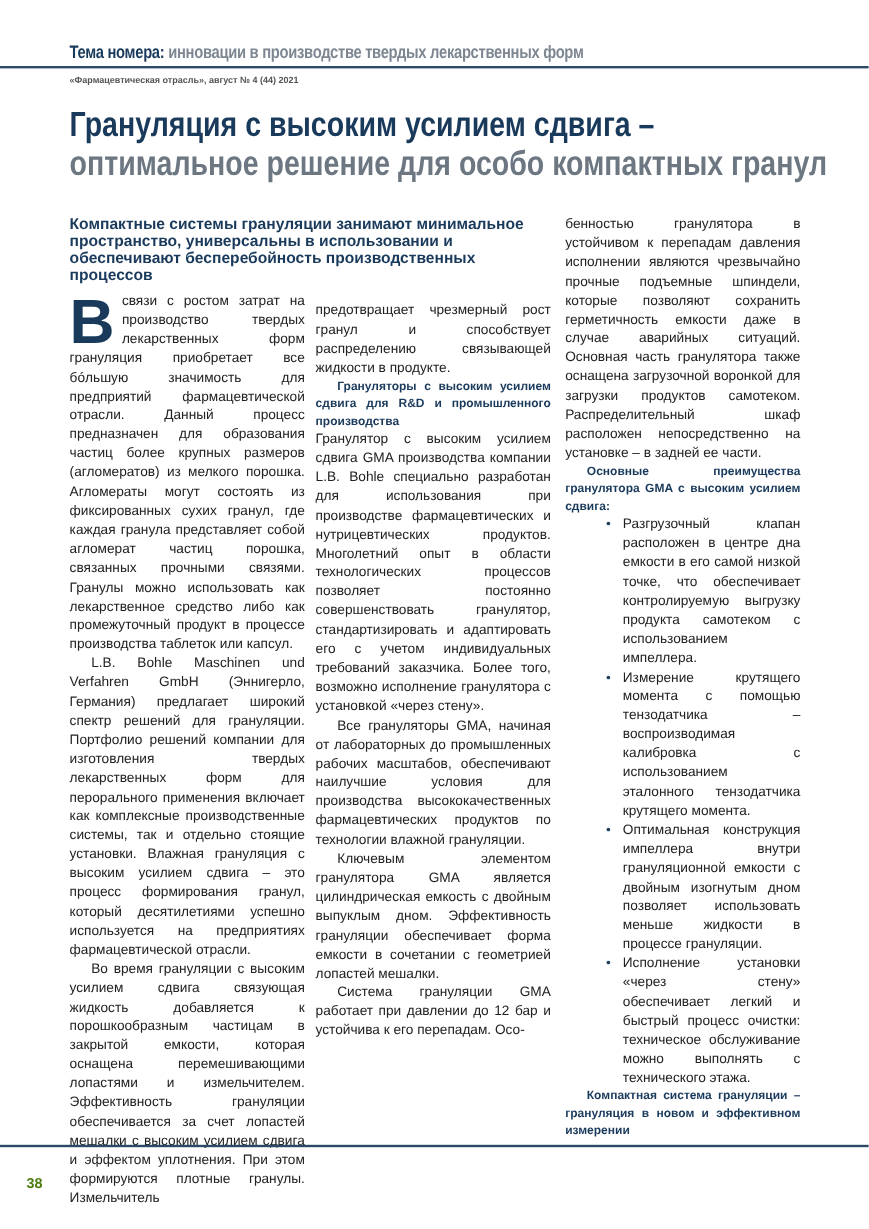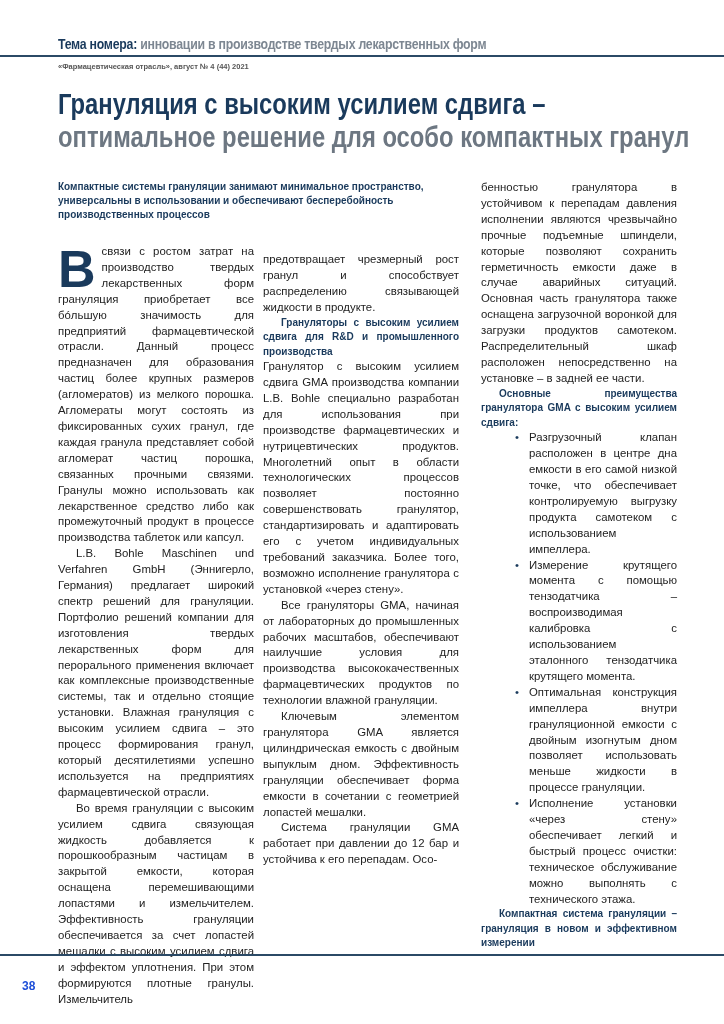--- a/index.html
+++ b/index.html
@@ -4,34 +4,34 @@
 <style>
   html, body { margin:0; padding:0; background:#fff; }
   body { width:724px; height:1024px; position:relative; overflow:hidden; font-family:"Liberation Sans", sans-serif; color:#222; }
   .topic { position:absolute; left:58px; top:35px; font-family:"Liberation Sans Narrow","Liberation Sans", sans-serif; font-weight:bold; font-size:15px; letter-spacing:-0.3px; white-space:nowrap; transform:scaleX(0.82); transform-origin:left; }
   .topic .lead { color:#1a3a5c; }
   .topic .rest { color:#7d8792; }
   .rule-top { position:absolute; left:0; top:55px; width:724px; height:2px; background:#2b4a66; }
   .issue { position:absolute; left:58px; top:62px; font-size:7.5px; font-weight:bold; color:#555; }
   .title1 { position:absolute; left:58px; top:88px; font-weight:bold; font-size:29px; color:#1a3a5c; white-space:nowrap; transform:scaleX(0.82); transform-origin:left; }
   .title2 { position:absolute; left:58px; top:121px; font-weight:bold; font-size:29px; color:#6d7782; white-space:nowrap; transform:scaleX(0.82); transform-origin:left; }
-  .lede { position:absolute; left:58px; top:180px; width:380px; font-weight:bold; font-size:10px; line-height:14px; color:#1a3a5c; }
+  .lede { position:absolute; left:58px; top:180px; width:380px; font-weight:bold; font-size:13px; line-height:14px; color:#1a3a5c; }
   .col { position:absolute; font-size:11.4px; line-height:15.9px; text-align:justify; color:#222; }
   .col p { margin:0; text-indent:18px; }
   .col p.noind { text-indent:0; }
   .col1 { left:58px; top:244px; width:196px; }
   .col2 { left:263px; top:252px; width:196px; }
-  .col3 { left:481px; top:180px; width:196px; }
+  .col3 { left:471px; top:180px; width:196px; }
   .dropcap { float:left; font-size:52px; line-height:44px; font-weight:bold; color:#1a3a5c; margin:3px 6px 0 0; }
   .sub { font-weight:bold; color:#1a3a5c; font-size:10px; line-height:14.5px; text-indent:0; margin-top:12px; }
   ul.bullets { margin:0; padding:0 0 0 16px; list-style:none; }
   ul.bullets li { position:relative;margin-left:32px; }
   ul.bullets li::before { content:"•"; position:absolute; left:-14px; color:#1a3a5c; }
   .rule-bottom { position:absolute; left:0; top:954px; width:724px; height:2px; background:#2b4a66; }
-  .pagenum { position:absolute; left:22px; top:979px; font-weight:bold; font-size:12px; color:#1d4ed8; }
+  .pagenum { position:absolute; left:22px; top:979px; font-weight:bold; font-size:12px; color:#4d7c0f; }
 </style>
 </head>
 <body>
 
 <div class="topic"><span class="lead">Тема номера:</span><span class="rest"> инновации в производстве твердых лекарственных форм</span></div>
 <div class="rule-top"></div>
 <div class="issue">«Фармацевтическая отрасль», август № 4 (44) 2021</div>
 
 <div class="title1">Грануляция с высоким усилием сдвига –</div>
 <div class="title2">оптимальное решение для особо компактных гранул</div>

